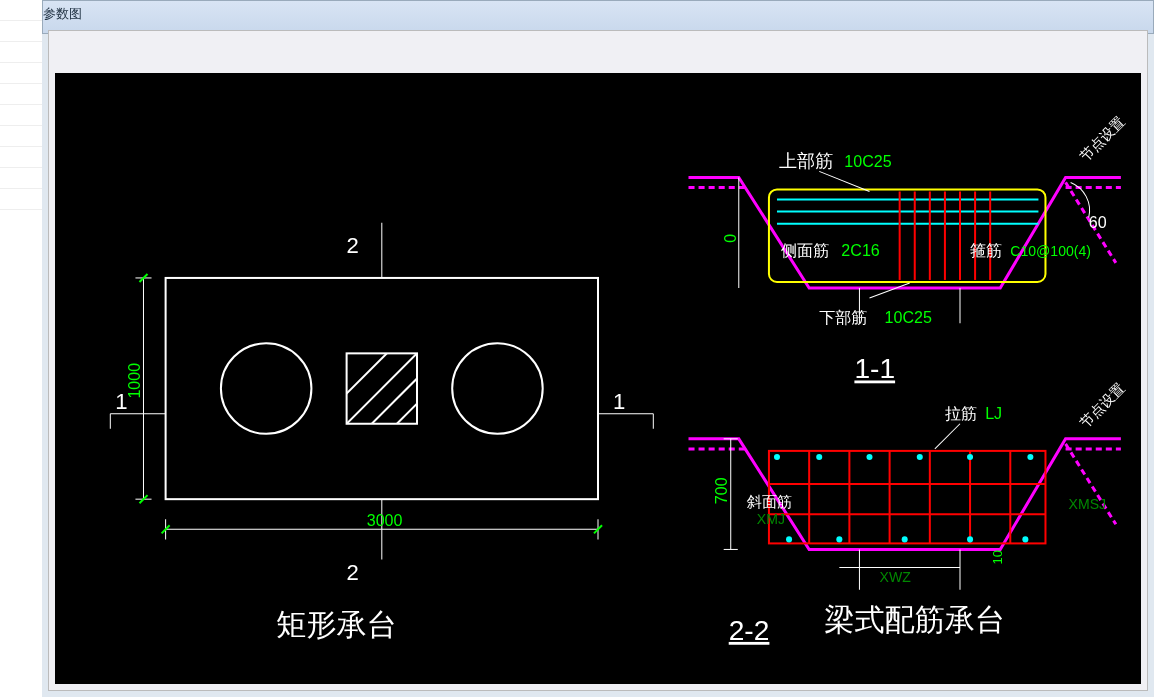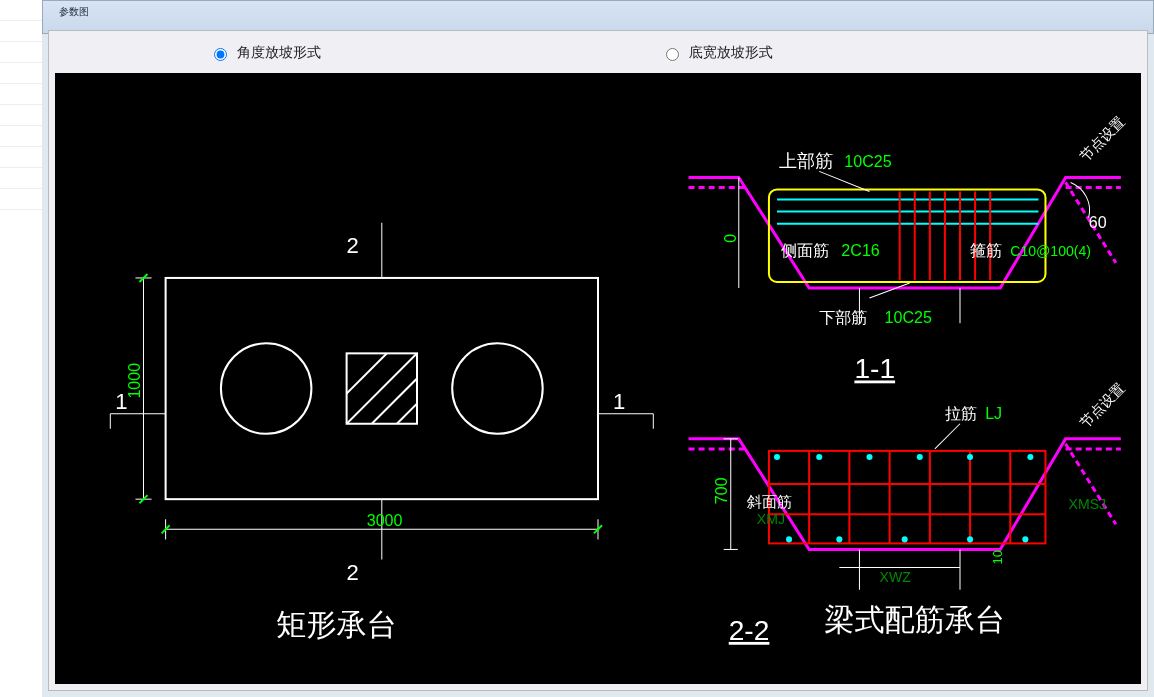--- a/index.html
+++ b/index.html
@@ -1,20 +1,20 @@
 <!DOCTYPE html>
 <html><head>
 <meta charset="utf-8">
 <style>
 html,body{margin:0;padding:0;font-family:sans-serif;background:#e8e8f0}
 .app{width:1154px;height:697px;position:relative;background:#f4f4f8}
 .leftcol{position:absolute;left:0;top:0;width:42px;height:697px;background:#fff;border-right:1px solid #ccc}
 .leftcol div{height:20px;border-bottom:1px solid #eee}
 .mainpanel{position:absolute;left:42px;top:0;right:0;height:697px;background:#e0e8f0}
-.titlebar{position:absolute;left:0;top:0;right:0;height:24px;background:linear-gradient(#d8e4f4,#c8d8ec);border:1px solid #9ab;padding:4px 16px;font-size:10px;color:#234}
+.titlebar{position:absolute;left:0;top:0;right:0;height:24px;background:linear-gradient(#d8e4f4,#c8d8ec);border:1px solid #9ab;padding:4px 0;font-size:13px;color:#234}
 .panelbody{position:absolute;left:6px;top:30px;right:6px;bottom:6px;background:#f0f0f4;border:1px solid #bbb}
 .radiorow{position:absolute;left:0;top:8px;right:0;height:28px;display:flex;align-items:center;font-size:14px;color:#222}
 .radiorow .r1{margin-left:160px}
 .radiorow .r2{margin-left:340px}
 .radiorow input{vertical-align:middle;margin-right:6px}
 .canvas{position:absolute;left:6px;top:42px;right:6px;bottom:6px;background:#000}
 .canvas svg{width:100%;height:100%}
 .tick{stroke:#fff;stroke-width:1}
 .dim{fill:#0f0;font-size:16px}
 .wlbl{fill:#fff;font-size:22px}
@@ -35,30 +35,20 @@
       <div></div>
       <div></div>
       <div></div>
       <div></div>
       <div></div>
       <div></div>
   </div>
   <div class="mainpanel">
     <div class="titlebar">参数图</div>
     <div class="panelbody">
-      <div class="radiorow">
-        <label class="r1">
-          <input type="radio" name="slope" checked="" style="">
-          <span>角度放坡形式</span>
-        </label>
-        <label class="r2">
-          <input type="radio" name="slope" style="">
-          <span>底宽放坡形式</span>
-        </label>
-      </div>
 
       <div class="canvas">
         <svg viewBox="0 0 1080 600">
 
           <rect x="110" y="200" width="430" height="220" fill="none" stroke="#fff" stroke-width="2"></rect>
 
           <circle cx="210" cy="310" r="45" fill="none" stroke="#fff" stroke-width="2"></circle>
           <circle cx="440" cy="310" r="45" fill="none" stroke="#fff" stroke-width="2"></circle>
 
           <g>

